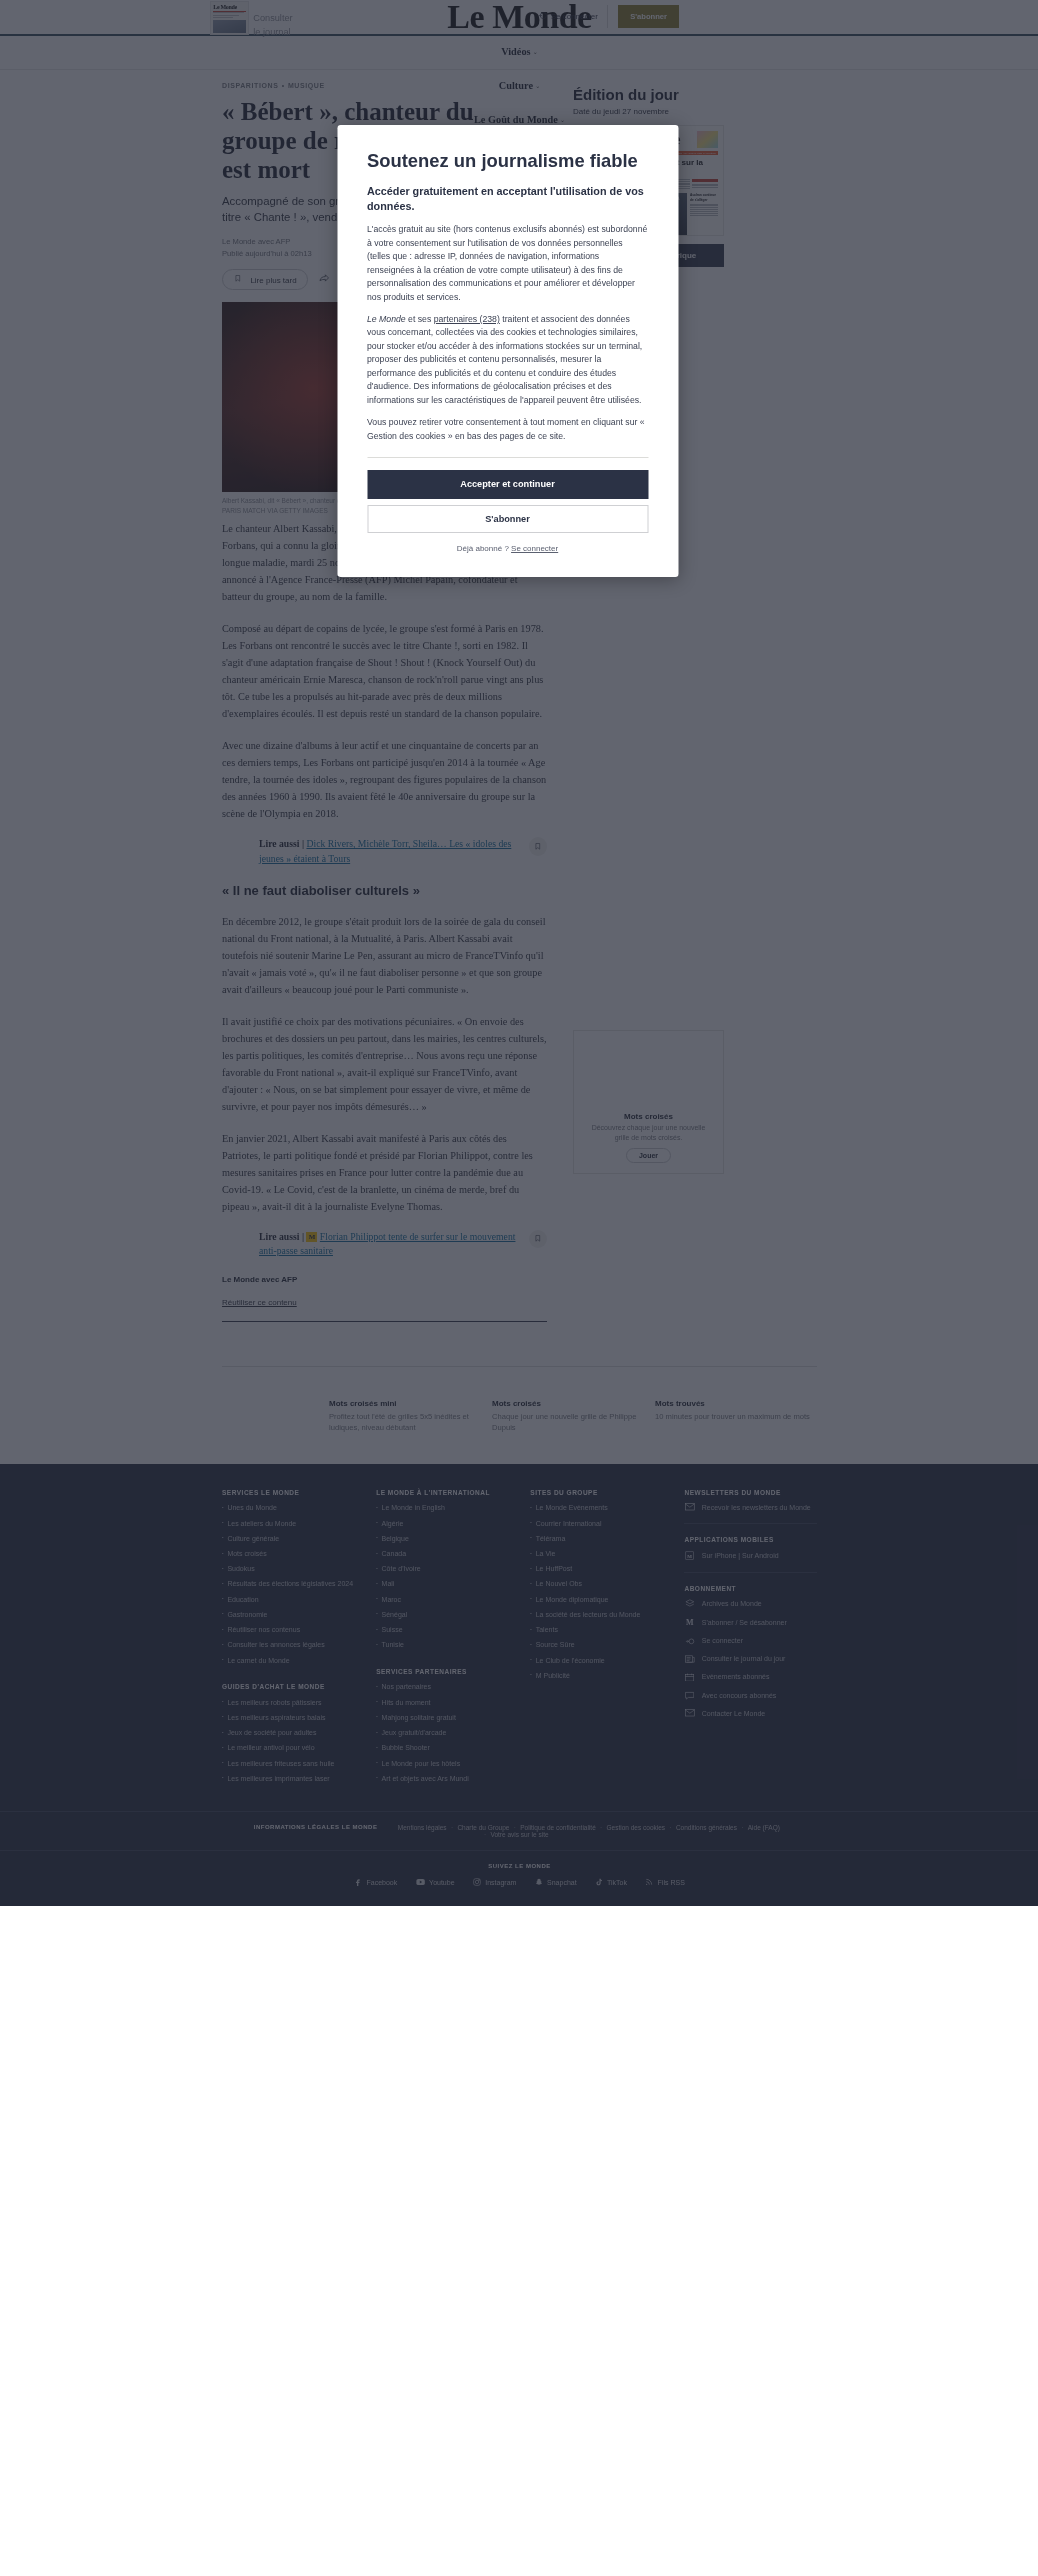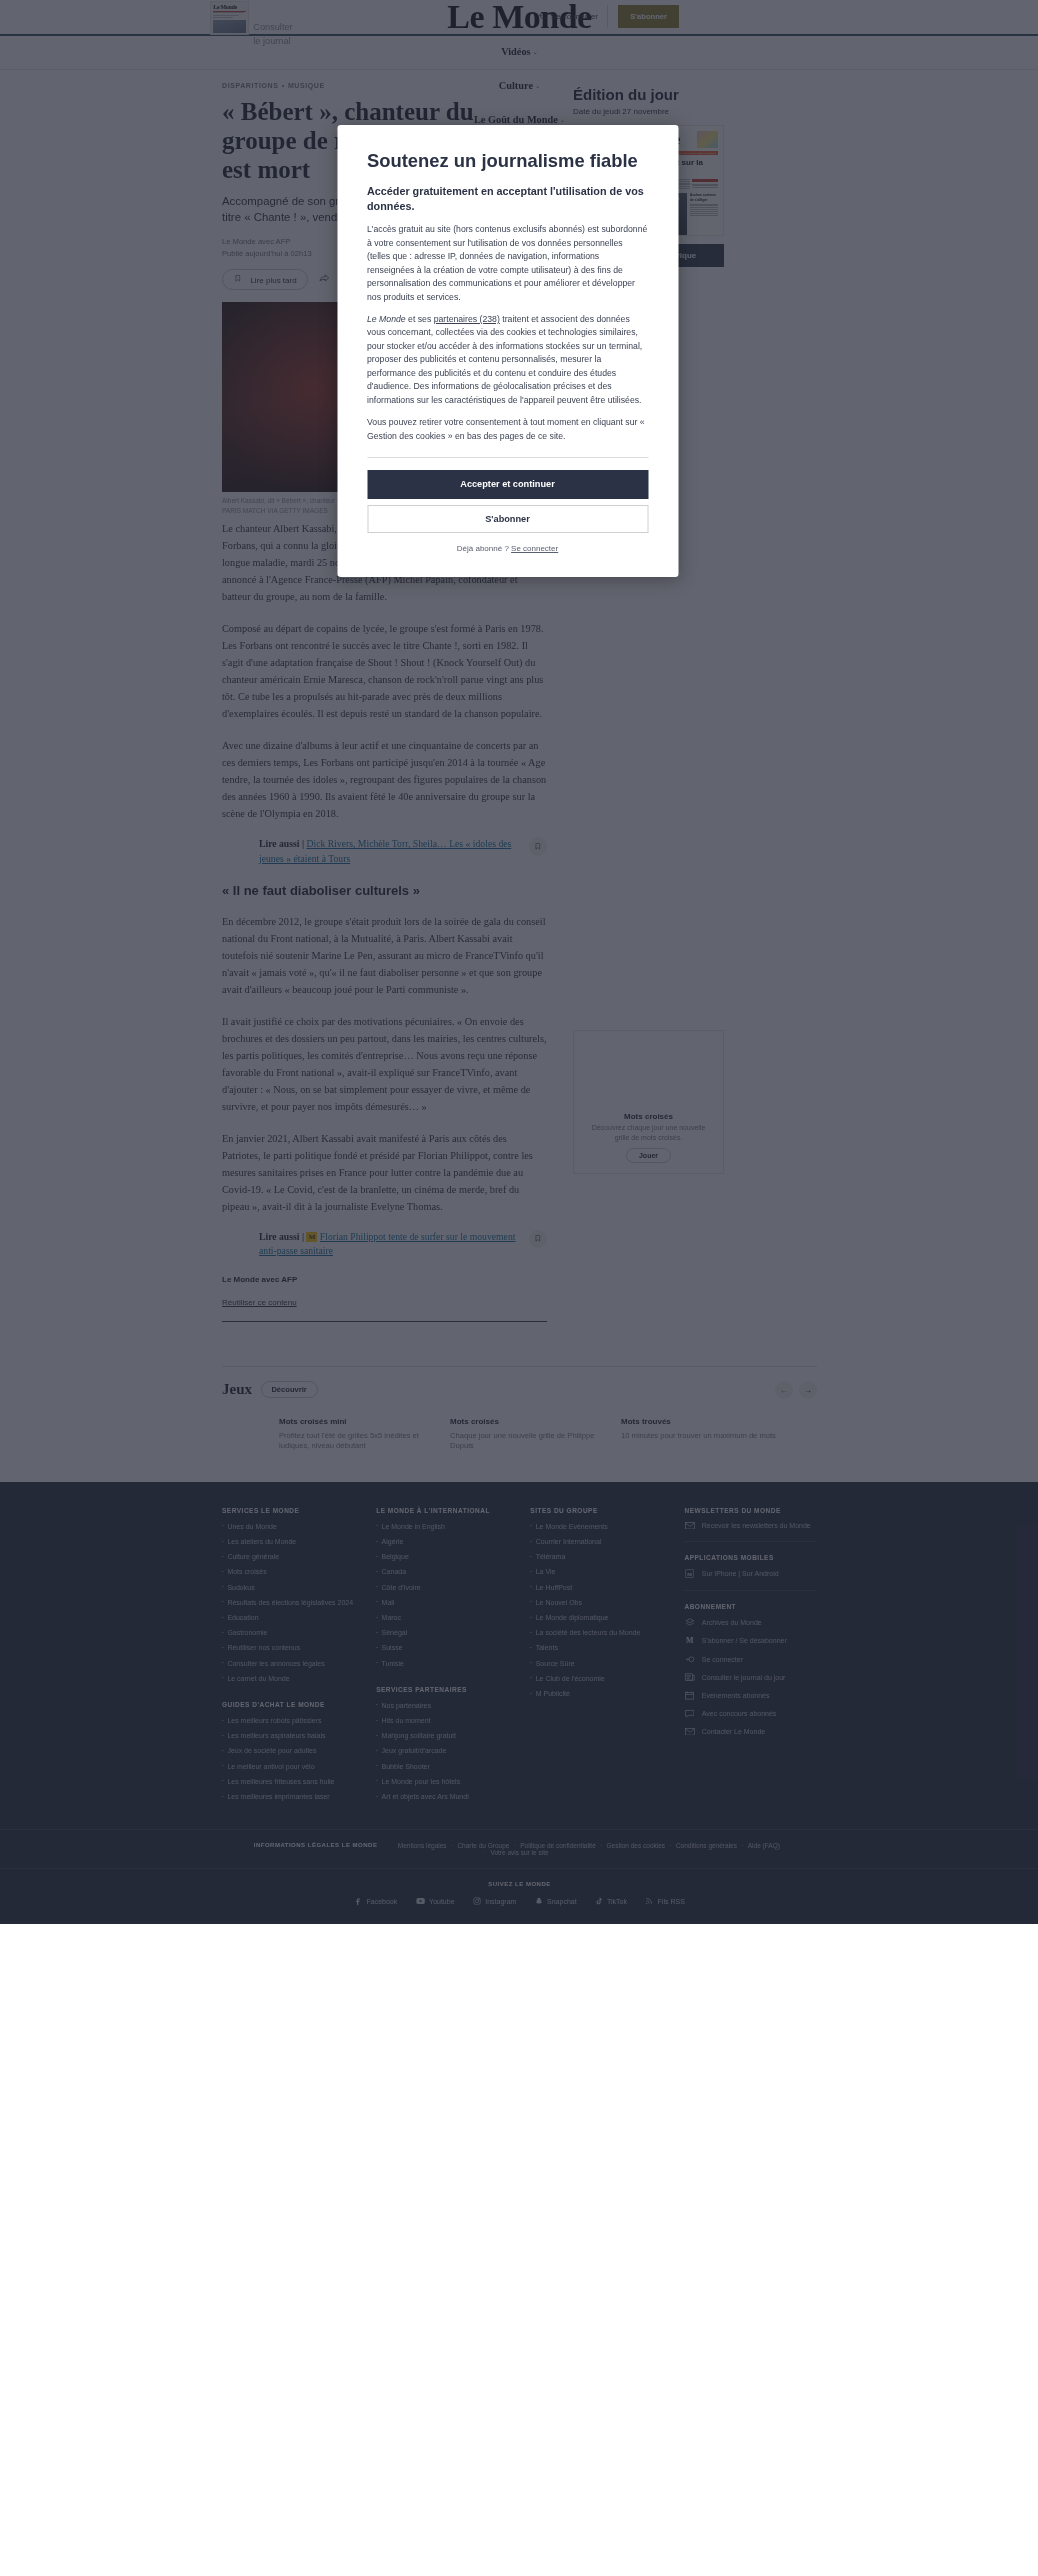--- a/index.html
+++ b/index.html
@@ -34,21 +34,21 @@
   }
   .jt-top { display:flex; align-items:center; gap:1.6px; }
   .jt-logo { font-family: "Liberation Serif", serif; font-weight: 700; font-size: 6px; letter-spacing: -0.3px; color:#111; }
   .jt-bar { height: 1.1px; background:#c0392b; margin:1.1px 0 0.5px; }
   .jt-line { height: 1.1px; background: #b9bbbd; margin-bottom: 1.1px; }
   .jt-line.w80{width:80%} .jt-line.w60{width:60%} .jt-line.w95{width:95%}
   .jt-img { flex:1; background: linear-gradient(160deg,#8d99ab,#5d6a7c); margin-top:1.1px; }
   .journal-promo-text {
     font-size: 9.2px; line-height: 13.5px; color: #8a8d94;
     font-family: "Liberation Sans", sans-serif;
-    padding-top: 20px;
+    padding-top: 11px;
   }
   .brand-logo {
     position: absolute; left: 50%; transform: translateX(-50%); top: 1.1px;
     font-family: "Liberation Serif", serif;
     font-weight: 700; font-size: 34px; line-height: 32px;
     letter-spacing: -0.5px; color: #111;
   }
   .header-right {
     position: absolute; right: 360px; top: 5.4px;
     display: flex; align-items: stretch; gap: 0;
@@ -203,21 +203,21 @@
     padding: 3.2px 12px; font-size: 7px; font-weight: 700; color: #1a1f2c; background: #fff; cursor: pointer;
   }
   
   .jeux-section { width: 595px; margin: 21.6px auto 0; border-top: 0.5px solid #dcdcd9; padding-top: 14px; }
   .jeux-head { display: flex; align-items: center; gap: 8.7px; }
   .jeux-title { font-family: "Liberation Serif", serif; font-weight: 700; font-size: 15px; color: #1a1f2c; }
   .jeux-discover { border: 0.5px solid #c9cacd; border-radius: 21.6px; padding: 3.2px 9.7px; font-size: 7.6px; font-weight: 600; color:#1a1f2c; background:#fff; cursor:pointer;}
   .jeux-arrows { margin-left: auto; display: flex; gap: 5.4px; }
   .arrow-btn { width: 18.4px; height: 18.4px; border-radius: 50%; background: #f0f0ee; display: flex; align-items: center; justify-content: center; cursor: pointer; color:#6c6f76;}
   .arrow-btn.active { color: #1a1f2c; }
-  .jeux-grid { display: flex; gap: 9px; margin-top: 18.4px; padding-left: 57px; }
+  .jeux-grid { display: flex; gap: 1px; margin-top: 18.4px; padding-left: 57px; justify-content: flex-end; }
   .jeux-card { width: 162px; }
   .jeux-card h3 { font-family: "Liberation Sans", sans-serif; font-weight: 700; font-size: 8px; color: #1a1f2c; margin-bottom: 4.3px; }
   .jeux-card p { font-size: 7.6px; line-height: 10.8px; color: #75787e; }
   
   footer { background: #22283a; color: #d8dade; margin-top: 30px; padding: 25px 0 0; }
   .footer-grid { width: 595px; margin: 0 auto; display: flex; gap: 21.6px; }
   .fcol { flex: 1; }
   .fcol h4 {
     font-family: "Liberation Sans", sans-serif; font-weight: 700; font-size: 6.5px;
     letter-spacing: 0.5px; color: #fff; text-transform: uppercase; margin-bottom: 7.6px;
@@ -535,28 +535,20 @@
           <div class="promo-media"></div>
           <div class="promo-title">Mots croisés</div>
           <div class="promo-desc">Découvrez chaque jour une nouvelle grille de mots croisés.</div>
           <button class="promo-btn">Jouer</button>
         </div>
 
       </aside>
     </div>
 
     <section class="jeux-section">
-      <div class="jeux-head">
-        <span class="jeux-title">Jeux</span>
-        <button class="jeux-discover">Découvrir</button>
-        <div class="jeux-arrows">
-          <span class="arrow-btn">←</span>
-          <span class="arrow-btn active">→</span>
-        </div>
-      </div>
       <div class="jeux-grid">
         <div class="jeux-card">
           <h3>Mots croisés mini</h3>
           <p>Profitez tout l'été de grilles 5x5 inédites et ludiques, niveau débutant</p>
         </div>
         <div class="jeux-card">
           <h3>Mots croisés</h3>
           <p>Chaque jour une nouvelle grille de Philippe Dupuis</p>
         </div>
         <div class="jeux-card">

